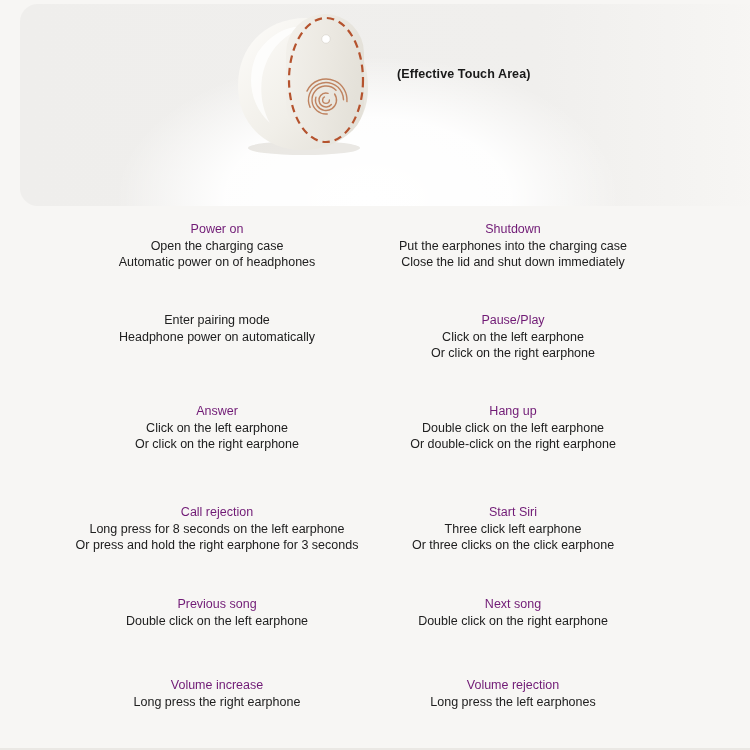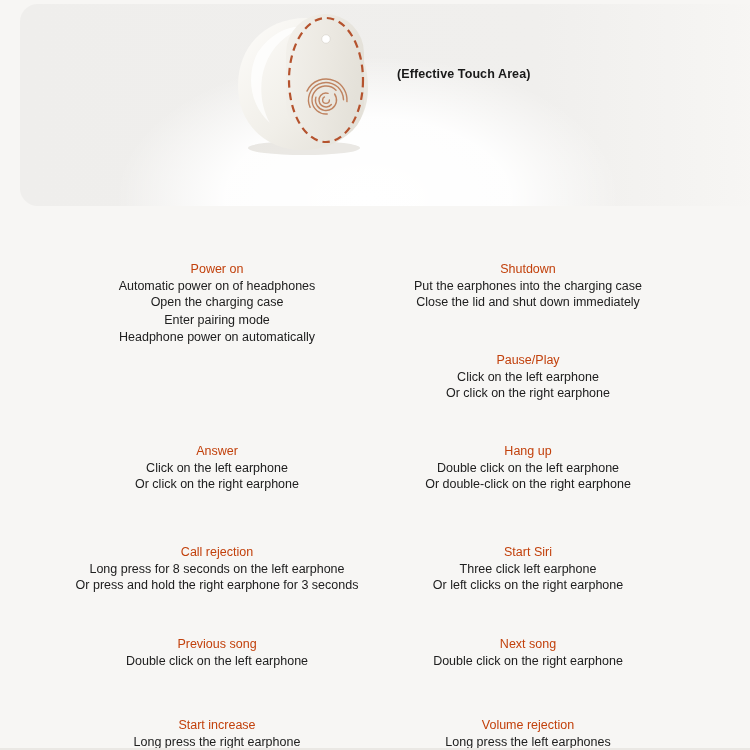--- a/index.html
+++ b/index.html
@@ -26,22 +26,22 @@
   .touch-label{
     position:absolute;left:377px;top:62px;
     font-size:12.5px;line-height:16px;color:#191919;letter-spacing:.1px;
   }
 
   
   .row{position:absolute;left:0;width:750px;}
   .r1{top:221px}.r2{top:312px}.r3{top:403px}.r4{top:504px}.r5{top:596px}.r6{top:677px}
   .cell{position:absolute;text-align:center;font-size:12.5px;line-height:16.6px;}
   .cell.left{left:38px;width:358px;}
-  .cell.right{left:358px;width:340px;}
-  .ins-title{color:#c2410c;margin-top:40px;}
+  .cell.right{left:343px;width:340px;}
+  .ins-title{color:#701a75;}
   .ins-line{color:#202020;}
 </style>
 </head>
 <body>
 
 <div class="page">
 
   <div class="photo-area">
     <svg class="earbud-svg" width="152" height="148" viewBox="0 0 152 148">
       <defs>
@@ -77,22 +77,22 @@
       </g>
 
       <ellipse cx="100" cy="70" rx="37" ry="62" fill="none" stroke="#b5532e" stroke-width="2.2" stroke-dasharray="7.5 5"></ellipse>
     </svg>
     <div class="touch-label">(Effective Touch Area)</div>
   </div>
 
   <div class="row r1">
     <div class="cell left">
       <div class="ins-title">Power on</div>
+      <div class="ins-line">Open the charging case</div>
       <div class="ins-line">Automatic power on of headphones</div>
-      <div class="ins-line">Open the charging case</div>
     </div>
     <div class="cell right">
       <div class="ins-title">Shutdown</div>
       <div class="ins-line">Put the earphones into the charging case</div>
       <div class="ins-line">Close the lid and shut down immediately</div>
     </div>
   </div>
 
   <div class="row r2">
     <div class="cell left">
@@ -121,38 +121,38 @@
 
   <div class="row r4">
     <div class="cell left">
       <div class="ins-title">Call rejection</div>
       <div class="ins-line">Long press for 8 seconds on the left earphone</div>
       <div class="ins-line">Or press and hold the right earphone for 3 seconds</div>
     </div>
     <div class="cell right">
       <div class="ins-title">Start Siri</div>
       <div class="ins-line">Three click left earphone</div>
-      <div class="ins-line">Or left clicks on the right earphone</div>
+      <div class="ins-line">Or three clicks on the click earphone</div>
     </div>
   </div>
 
   <div class="row r5">
     <div class="cell left">
       <div class="ins-title">Previous song</div>
       <div class="ins-line">Double click on the left earphone</div>
     </div>
     <div class="cell right">
       <div class="ins-title">Next song</div>
       <div class="ins-line">Double click on the right earphone</div>
     </div>
   </div>
 
   <div class="row r6">
     <div class="cell left">
-      <div class="ins-title">Start increase</div>
+      <div class="ins-title">Volume increase</div>
       <div class="ins-line">Long press the right earphone</div>
     </div>
     <div class="cell right">
       <div class="ins-title">Volume rejection</div>
       <div class="ins-line">Long press the left earphones</div>
     </div>
   </div>
 
   <div class="bottom-edge"></div>
 </div>

